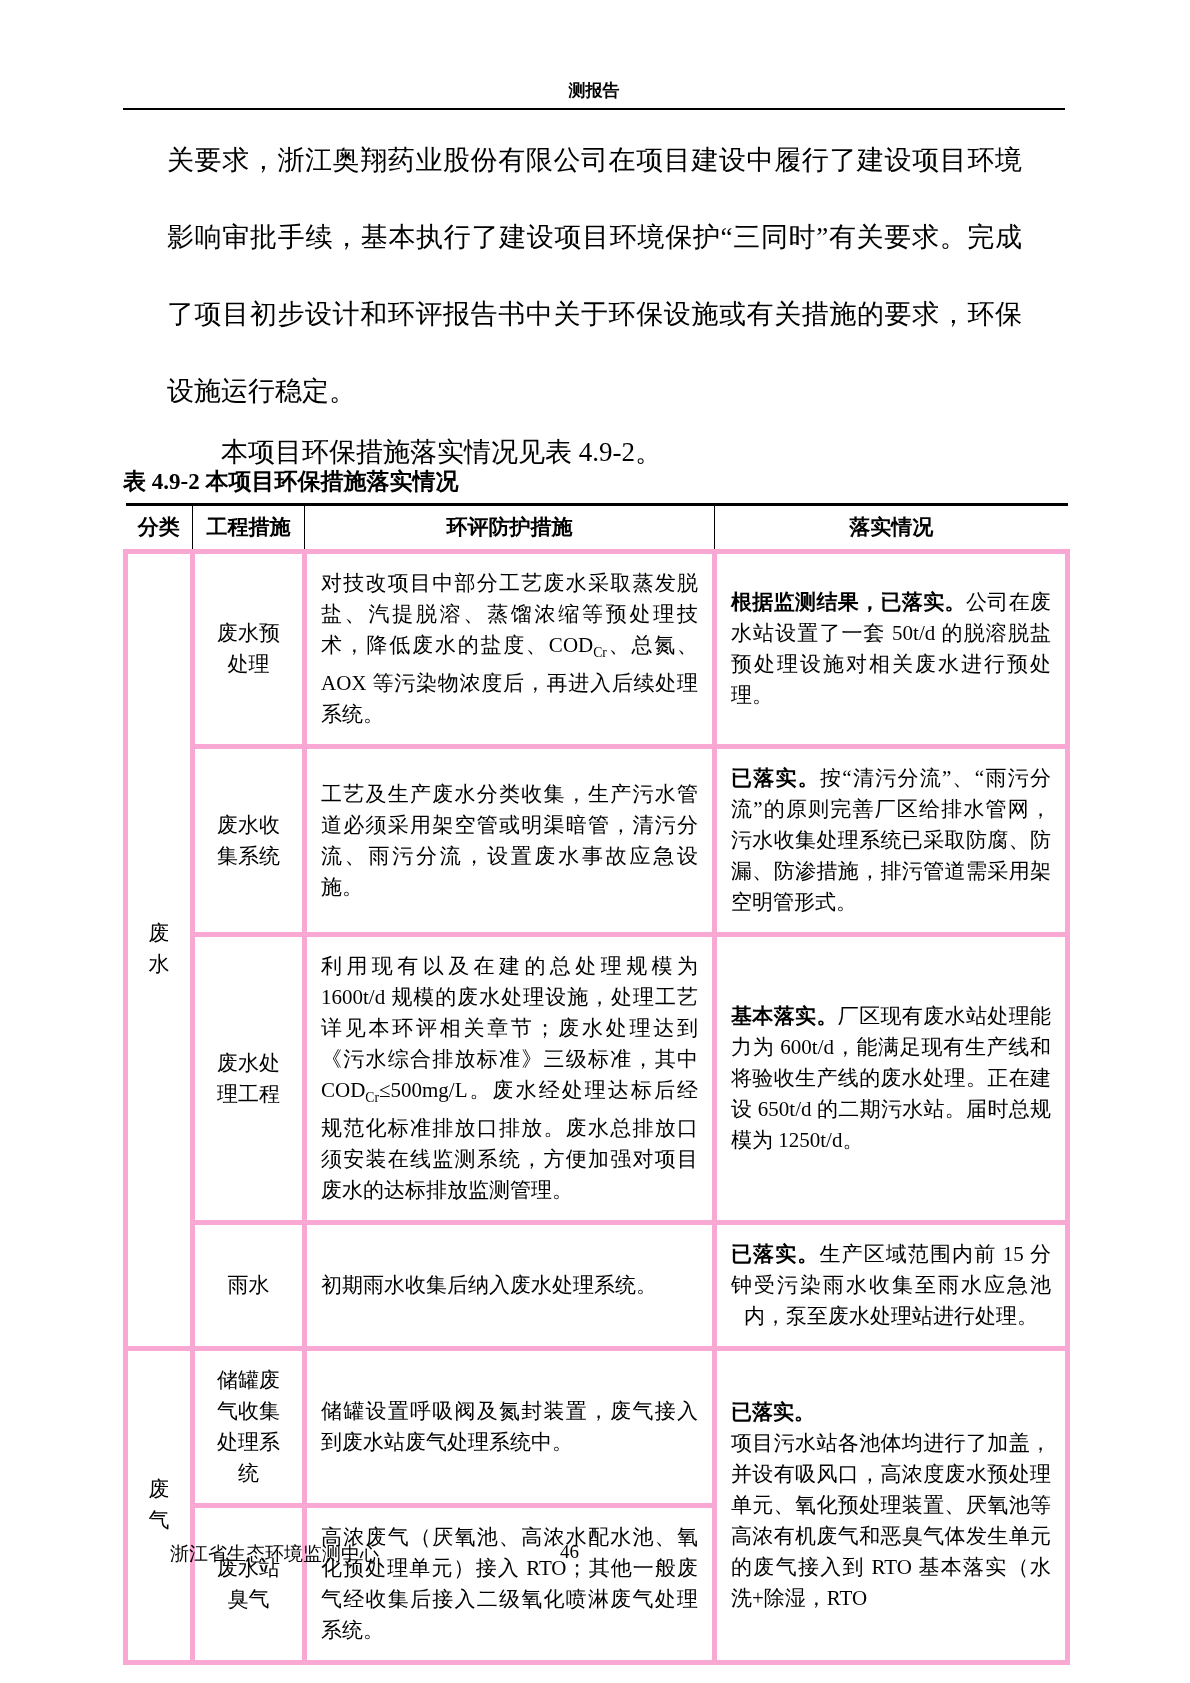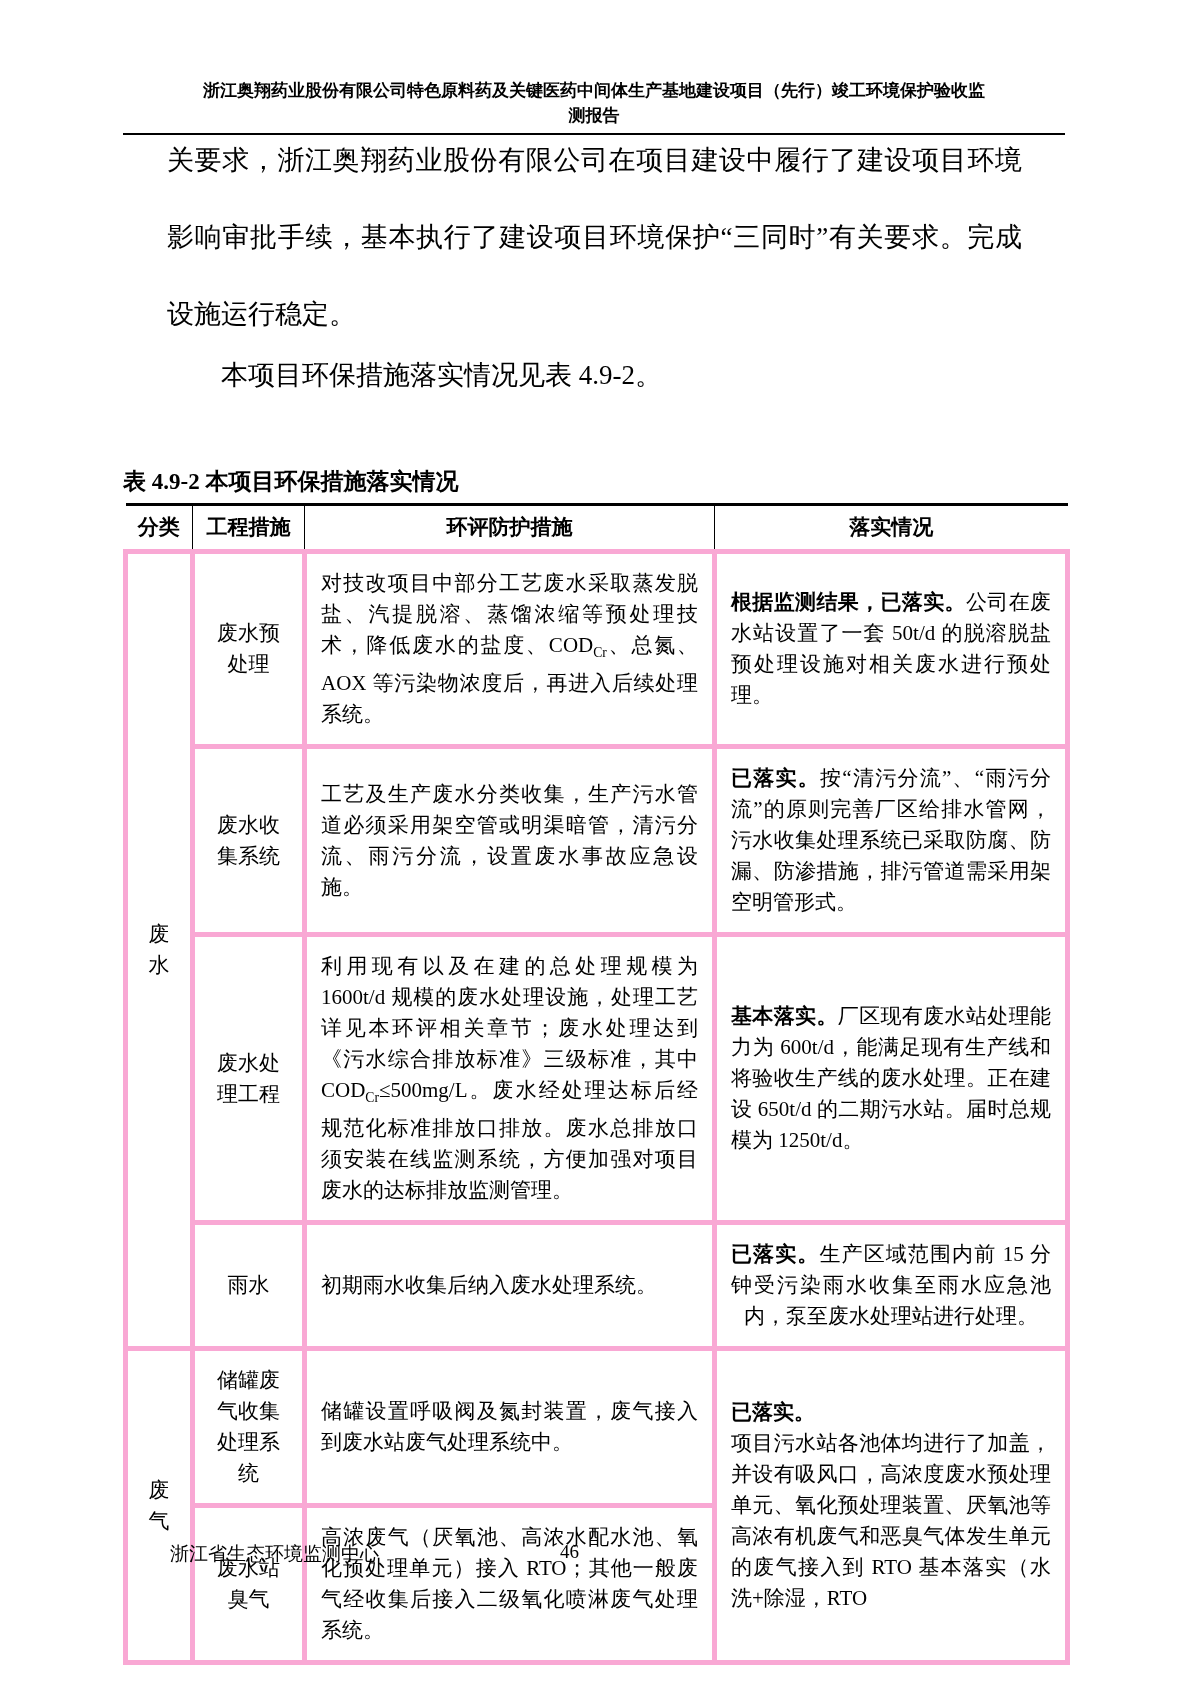--- a/index.html
+++ b/index.html
@@ -70,20 +70,21 @@
   table.measures th.last  { border-right: none; }
   table.measures td {
     border: 5px solid #f9a8d4;
     padding: 14px 14px;
     vertical-align: middle;
   }
   td.cat {
     border-left: none;
     text-align: center;
     padding: 4px 2px;
+    font-family: Liberation Mono, monospace;
   }
   td.measure {
     text-align: center;
     padding: 4px 10px;
     margin-top: 44px;
   }
   td.eia {
     text-align: justify;
   }
   td.eia-top { vertical-align: top; margin-left: 18px; }
@@ -112,27 +113,27 @@
   .footer-page {
     position: absolute;
     left: 560px; top: 1541px;
     font-size: 19px;
   }
 </style>
 </head>
 <body>
 
 <div class="doc-header">
-  <div>浙江奥翔药业股份有限公司特色原料药及关键医药中间体生产基地建设项目（先行）竣工环境保护验收监</div>
   <div>测报告</div>
 </div>
 
 <div class="body-text">
   <div class="p1-line">关要求，浙江奥翔药业股份有限公司在项目建设中履行了建设项目环境</div>
   <div class="p1-line">影响审批手续，基本执行了建设项目环境保护“三同时”有关要求。完成</div>
+  <div class="p1-line">了项目初步设计和环评报告书中关于环保设施或有关措施的要求，环保</div>
   <div class="p1-line last">设施运行稳定。</div>
   <div class="p2">本项目环保措施落实情况见表 4.9-2。</div>
 </div>
 
 <div class="table-title">表 4.9-2  本项目环保措施落实情况</div>
 
 <table class="measures">
   <colgroup>
     <col style="width:67px">
       <col style="width:112px">

